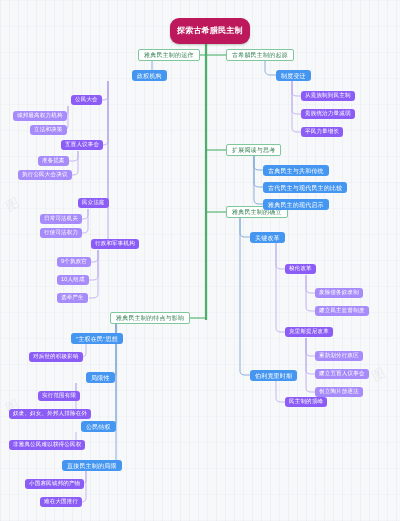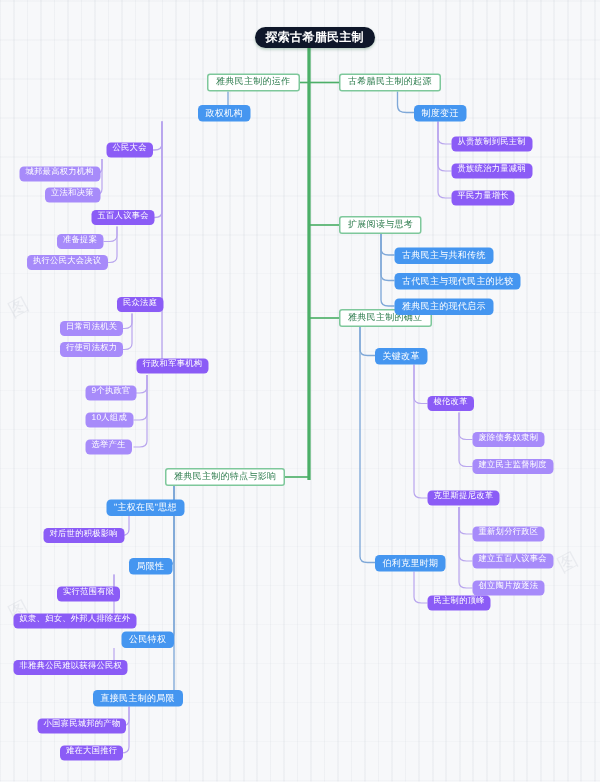--- a/index.html
+++ b/index.html
@@ -21,25 +21,26 @@
   .node{
     position:absolute;
     box-sizing:border-box;
     display:flex;align-items:center;justify-content:center;
     white-space:nowrap;
     line-height:1;
     border-radius:3px;
     letter-spacing:.2px;
   }
   .n-root{
-    background:#0f172a;color:#ffffff;
+    background:#be185d;color:#ffffff;
     border-radius:9px;
     font-size:8px;font-weight:bold;
-    padding:0 7px;height:14px;
+    padding:0 7px;height:26px;
     box-shadow:0 1px 2px rgba(60,120,80,.35);
+    font-family:Liberation Mono, monospace;
   }
   .n-l1{
     background:#ffffff;color:#2f7d4f;
     border:1px solid #7ec89b;
     font-size:6px;
     padding:0 5px;height:12px;
     border-radius:2px;
   }
   .n-l2{
     background:#4596f0;color:#ffffff;

